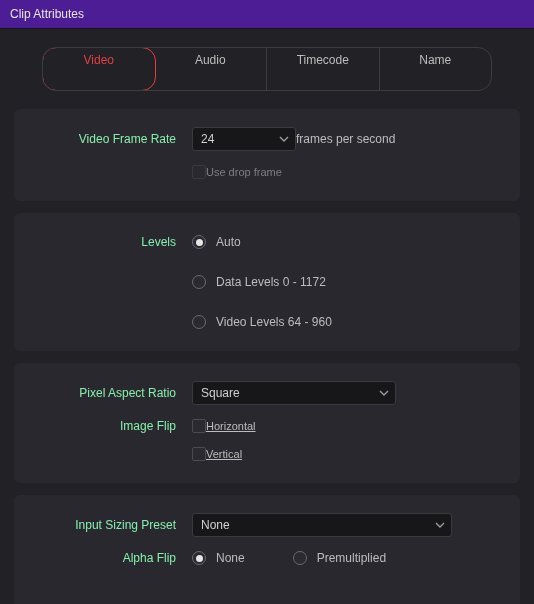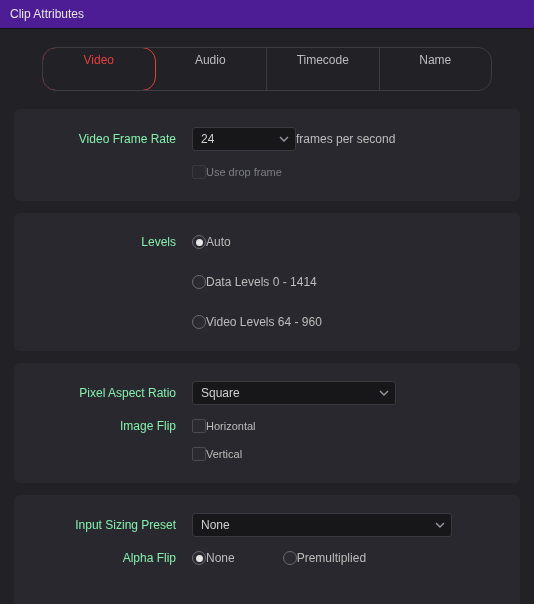--- a/index.html
+++ b/index.html
@@ -16,25 +16,25 @@
   .label { width: 160px; text-align: right; padding-right: 16px; font-size: 12px; color: #86efac; }
   .field { flex: 1; display: flex; align-items: center; }
   .select { background: #17171a; border: 1px solid #3a3a40; color: #d0d0d0; font-size: 12px; border-radius: 3px; height: 24px; padding: 0 22px 0 8px; position: relative; display: flex; align-items: center; cursor: pointer; }
   .select .chev { position: absolute; right: 6px; top: 50%; transform: translateY(-50%); }
   .select.sm { width: 104px; }
   .select.md { width: 204px; }
   .select.lg { width: 260px; }
   .suffix { font-size: 12px; color: #bdbdbd; }
   .checkbox { width: 14px; height: 14px; border: 1px solid #4a4a50; border-radius: 2px; background: #2a2a30; display: inline-block; }
   .check-label { font-size: 11px; color: #7e7e85; }
-  .check-label.enabled { color: #bdbdbd; }
+  .check-label.enabled { color: #bdbdbd; text-decoration: underline; }
   .radio { width: 14px; height: 14px; border: 1px solid #6a6a70; border-radius: 50%; display: inline-flex; align-items: center; justify-content: center; background: #2a2a30; }
   .radio.selected::after { content: ""; width: 7px; height: 7px; background: #e6e6e6; border-radius: 50%; display: block; }
   .radio-label { font-size: 12px; color: #bdbdbd; }
-  .radio-row { display: flex; }
+  .radio-row { display: flex; gap: 10px; }
   .radio-group-inline { display: flex; gap: 48px; }
   .chev svg { display: block; }
   .spacer-col { height: 8px; }
 </style>
 </head>
 <body>
 
 <div class="titlebar">Clip Attributes</div>
 
 <div class="content">
@@ -76,21 +76,21 @@
       <div class="field radio-row">
         <span class="radio selected"></span>
         <span class="radio-label">Auto</span>
       </div>
     </div>
     <div class="spacer-col"></div>
     <div class="row">
       <div class="label"></div>
       <div class="field radio-row">
         <span class="radio"></span>
-        <span class="radio-label">Data Levels 0 - 1414</span>
+        <span class="radio-label">Data Levels 0 - 1172</span>
       </div>
     </div>
     <div class="spacer-col"></div>
     <div class="row">
       <div class="label"></div>
       <div class="field radio-row">
         <span class="radio"></span>
         <span class="radio-label">Video Levels 64 - 960</span>
       </div>
     </div>

